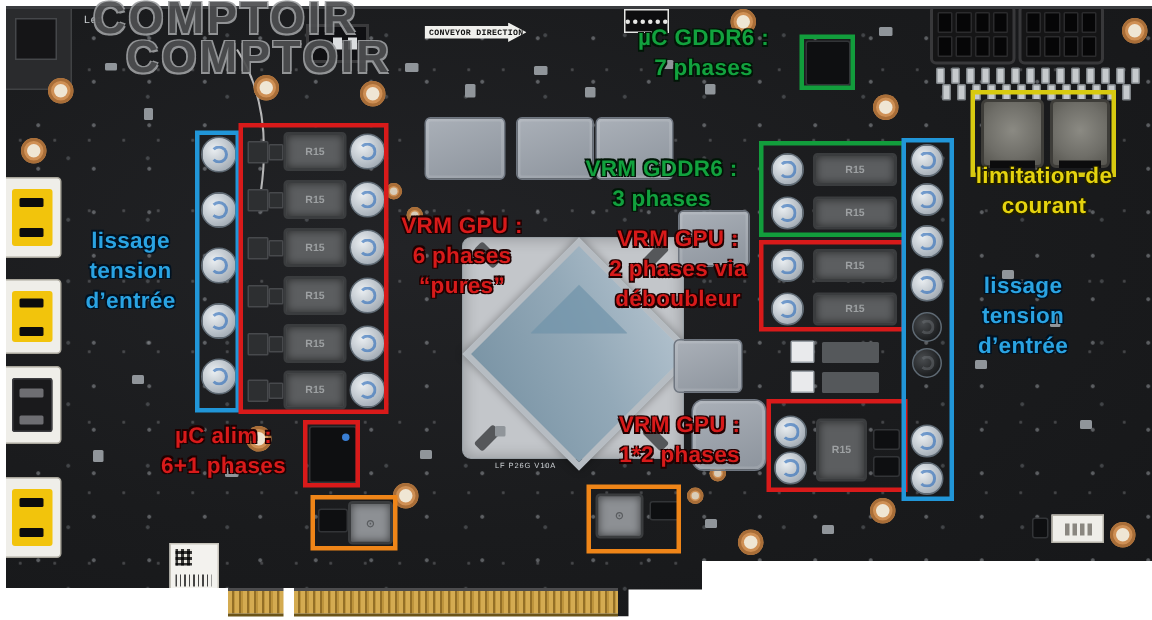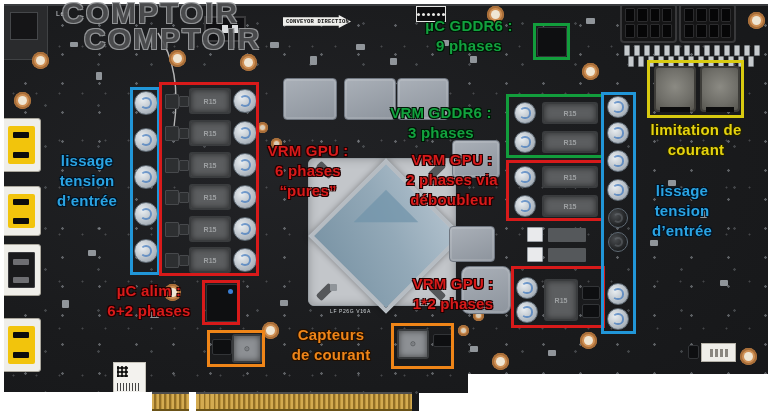--- a/index.html
+++ b/index.html
@@ -386,42 +386,40 @@
   <div class="bx green" style="left:506px;top:94px;width:98px;height:64px;"></div>
   <div class="bx red" style="left:506px;top:160px;width:98px;height:61px;"></div>
   <div class="bx red" style="left:511px;top:266px;width:94px;height:62px;"></div>
   <div class="bx blue" style="left:601px;top:92px;width:35px;height:242px;"></div>
   <div class="bx yellow" style="left:647px;top:60px;width:97px;height:58px;"></div>
   <div class="bx red" style="left:202px;top:280px;width:38px;height:45px;"></div>
   <div class="bx orange" style="left:207px;top:330px;width:58px;height:37px;"></div>
   <div class="bx orange" style="left:391px;top:323px;width:63px;height:46px;"></div>
 
   <div class="anno t-green" style="left:408px;top:16px;width:122px;">µC GDDR6 :
-9 phases</div>
+7 phases</div>
   <div class="anno t-green" style="left:376px;top:103px;width:130px;">VRM GDDR6 :
 3 phases</div>
   <div class="anno t-red" style="left:258px;top:141px;width:100px;">VRM GPU :
 6 phases
 “pures”</div>
   <div class="anno t-red" style="left:392px;top:150px;width:120px;">VRM GPU :
 2 phases via
 déboubleur</div>
   <div class="anno t-red" style="left:396px;top:274px;width:114px;">VRM GPU :
 1*2 phases</div>
   <div class="anno t-red" style="left:96px;top:281px;width:106px;">µC alim :
-6+2 phases</div>
+6+1 phases</div>
   <div class="anno t-blue" style="left:46px;top:151px;width:82px;">lissage
 tension
 d’entrée</div>
   <div class="anno t-blue" style="left:636px;top:181px;width:92px;">lissage
 tension
 d’entrée</div>
-  <div class="anno t-yellow" style="left:632px;top:120px;width:128px;">limitation de
+  <div class="anno t-yellow" style="left:632px;top:108px;width:128px;">limitation de
 courant</div>
-  <div class="anno t-orange" style="left:278px;top:325px;width:106px;">Capteurs
-de courant</div>
 
   <div class="wm">
     <div>COMPTOIR</div>
     <div class="l2">COMPTOIR</div>
   </div>
 
 </div>
 
 </body></html>

